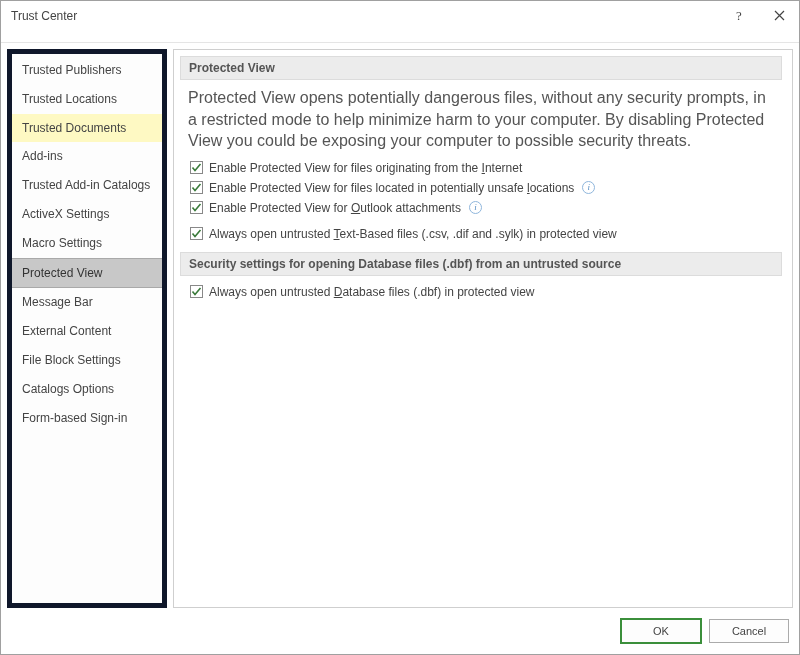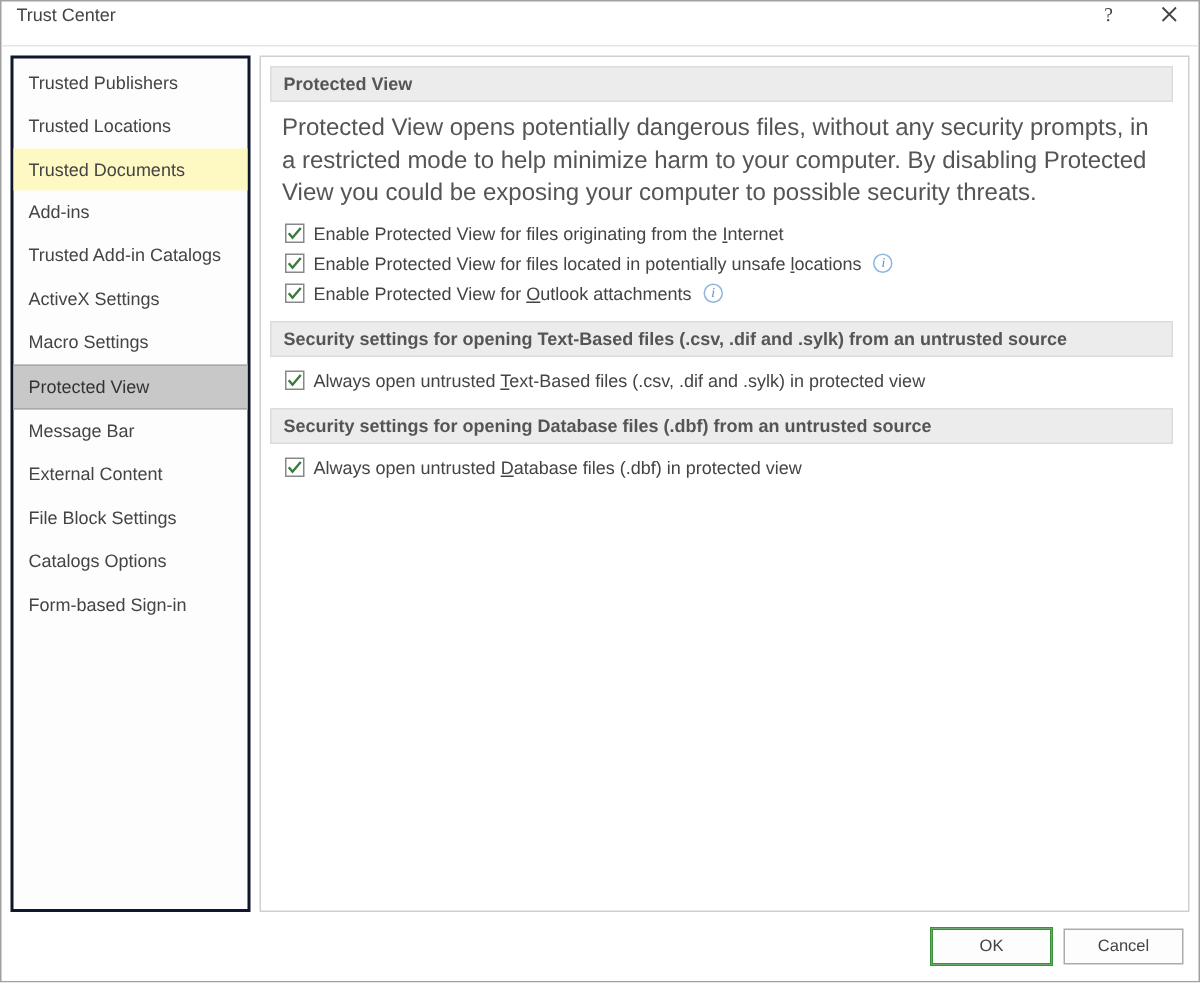--- a/index.html
+++ b/index.html
@@ -13,21 +13,21 @@
     overflow: hidden;
   }
   .dialog {
     width: 800px; height: 655px;
     border: 1px solid #a0a0a0;
     background: #fff;
     display: flex;
     flex-direction: column;
   }
   .titlebar {
-    height: 30px;
+    height: 42px;
     display: flex;
     align-items: center;
     padding: 0 0 12px 10px;
     border-bottom: 1px solid #e5e5e5;
   }
   .titlebar .title {
     flex: 1;
     font-size: 12px;
     color: #444;
   }
@@ -39,21 +39,21 @@
   .titlebar .ctrl svg { display:block; }
   .body {
     flex: 1;
     display: flex;
     padding: 6px 6px 0 6px;
     gap: 6px;
     min-height: 0;
   }
   .sidebar {
     width: 160px;
-    border: 2px solid #0f172a;
+    border: 5px solid #0f172a;
     background: #fdfdfd;
     display: flex;
     flex-direction: column;
     padding: 2px 0;
   }
   .sidebar .item {
     padding: 6px 10px;
     font-size: 12px;
     color: #444;
     cursor: default;
@@ -213,21 +213,20 @@
             <svg width="11" height="11" viewBox="0 0 11 11">
               <path d="M1.5 5.5 L4 8.5 L9.5 2" stroke="#3a7a3a" stroke-width="1.6" fill="none"></path>
             </svg>
           </span>
         <span>
           <span>Enable Protected View for </span><span class="underline">O</span><span>utlook attachments</span>
         </span>
         <span class="info-icon">i</span>
       </div>
 
-      <div class="section-header">Security settings for opening Text-Based files (.csv, .dif and .sylk) from an untrusted source</div>
       <div style="height:6px"></div>
       <div class="checkrow">
         <span class="checkbox">
             <svg width="11" height="11" viewBox="0 0 11 11">
               <path d="M1.5 5.5 L4 8.5 L9.5 2" stroke="#3a7a3a" stroke-width="1.6" fill="none"></path>
             </svg>
           </span>
         <span>
           <span>Always open untrusted </span><span class="underline">T</span><span>ext-Based files (.csv, .dif and .sylk) in protected view</span>
         </span>

